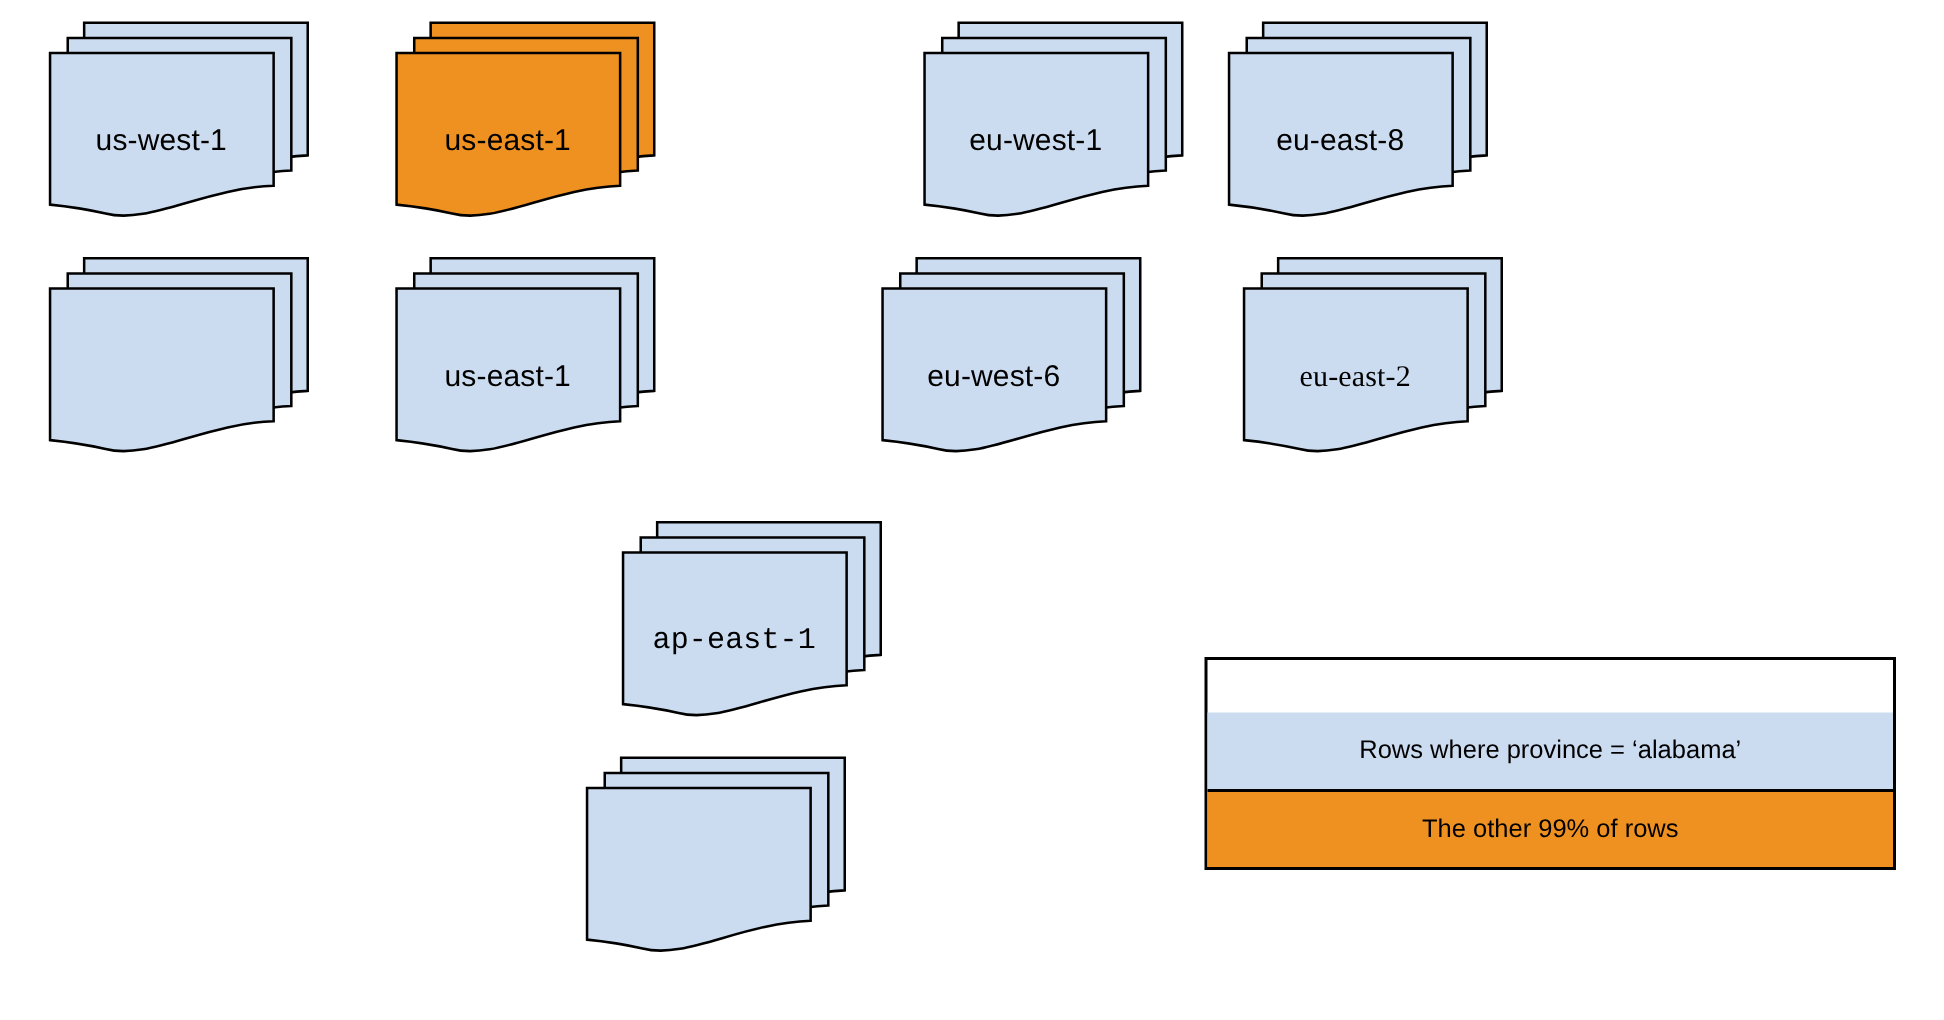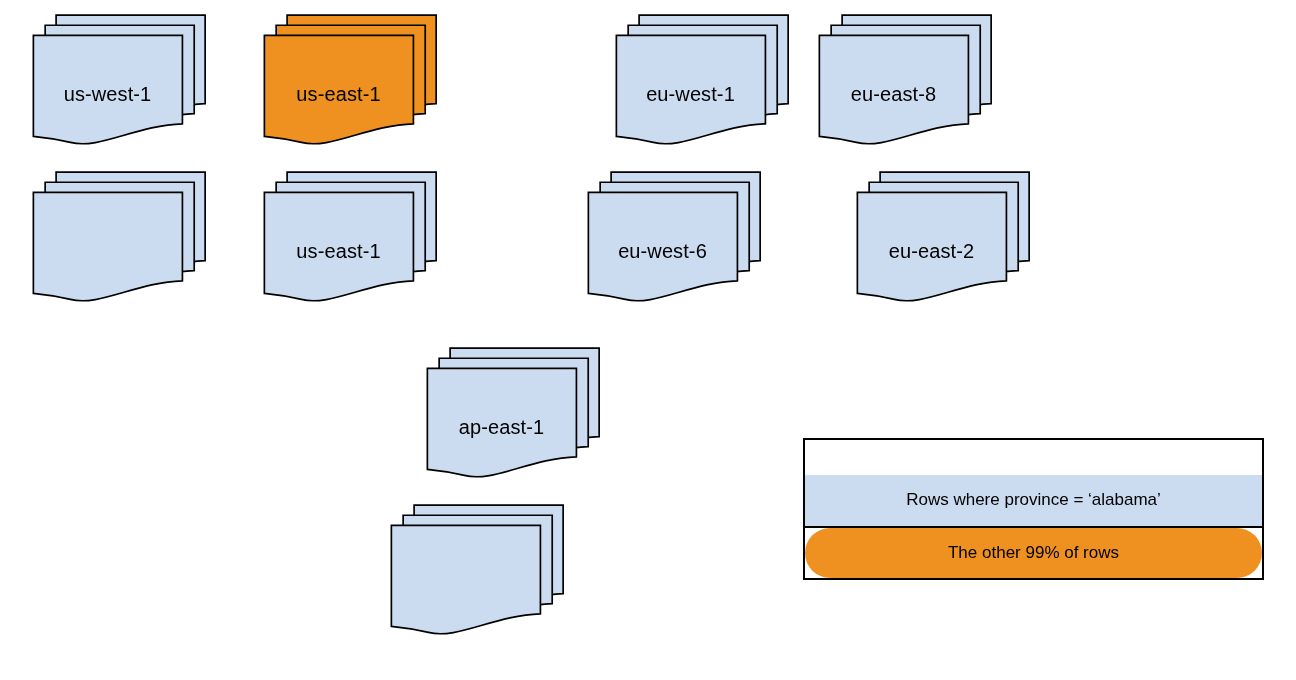--- a/index.html
+++ b/index.html
@@ -65,21 +65,20 @@
     color: #000000;
     white-space: nowrap;
   }
   .legend-row.blue {
     background: #ccdcf0;
     border-bottom: 2px solid #000000;
     margin-top: 35px;
   }
   .legend-row.orange {
     background: #ef9120;
-    border-radius: 30px;
   }
 </style>
 </head>
 <body>
 
 <div id="canvas">
 
   <div id="stacks-layer">
       <div class="stack" style="left: 0px; top: 0px;">
         <svg viewBox="0 0 220 190" width="220" height="190">
@@ -129,29 +128,29 @@
         <div class="stack-label">us-east-1</div>
       </div>
       <div class="stack" style="left: 555px; top: 157px;">
         <svg viewBox="0 0 220 190" width="220" height="190">
           <path d="M 46 18 L 223 18 L 223 123 C 168 125, 124 154, 90 145 C 72 141, 56 139, 46 138 Z" fill="#ccdcf0" stroke="#000000" stroke-width="2" stroke-linejoin="miter"></path>
           <path d="M 33 30 L 210 30 L 210 135 C 155 137, 111 166, 77 157 C 59 153, 43 151, 33 150 Z" fill="#ccdcf0" stroke="#000000" stroke-width="2" stroke-linejoin="miter"></path>
           <path d="M 19 42 L 196 42 L 196 147 C 141 149, 97 178, 63 169 C 45 165, 29 163, 19 162 Z" fill="#ccdcf0" stroke="#000000" stroke-width="2" stroke-linejoin="miter"></path>
         </svg>
         <div class="stack-label">eu-west-6</div>
       </div>
-      <div class="stack" style="left: 824px; top: 157px;">
+      <div class="stack" style="left: 796px; top: 157px; font-family: Liberation Serif, serif;">
         <svg viewBox="0 0 220 190" width="220" height="190">
           <path d="M 46 18 L 223 18 L 223 123 C 168 125, 124 154, 90 145 C 72 141, 56 139, 46 138 Z" fill="#ccdcf0" stroke="#000000" stroke-width="2" stroke-linejoin="miter"></path>
           <path d="M 33 30 L 210 30 L 210 135 C 155 137, 111 166, 77 157 C 59 153, 43 151, 33 150 Z" fill="#ccdcf0" stroke="#000000" stroke-width="2" stroke-linejoin="miter"></path>
           <path d="M 19 42 L 196 42 L 196 147 C 141 149, 97 178, 63 169 C 45 165, 29 163, 19 162 Z" fill="#ccdcf0" stroke="#000000" stroke-width="2" stroke-linejoin="miter"></path>
         </svg>
         <div class="stack-label">eu-east-2</div>
       </div>
-      <div class="stack" style="left: 394px; top: 333px;">
+      <div class="stack" style="left: 382px; top: 333px; font-family: Liberation Mono, monospace;">
         <svg viewBox="0 0 220 190" width="220" height="190">
           <path d="M 46 18 L 223 18 L 223 123 C 168 125, 124 154, 90 145 C 72 141, 56 139, 46 138 Z" fill="#ccdcf0" stroke="#000000" stroke-width="2" stroke-linejoin="miter"></path>
           <path d="M 33 30 L 210 30 L 210 135 C 155 137, 111 166, 77 157 C 59 153, 43 151, 33 150 Z" fill="#ccdcf0" stroke="#000000" stroke-width="2" stroke-linejoin="miter"></path>
           <path d="M 19 42 L 196 42 L 196 147 C 141 149, 97 178, 63 169 C 45 165, 29 163, 19 162 Z" fill="#ccdcf0" stroke="#000000" stroke-width="2" stroke-linejoin="miter"></path>
         </svg>
         <div class="stack-label">ap-east-1</div>
       </div>
       <div class="stack" style="left: 358px; top: 490px;">
         <svg viewBox="0 0 220 190" width="220" height="190">
           <path d="M 46 18 L 223 18 L 223 123 C 168 125, 124 154, 90 145 C 72 141, 56 139, 46 138 Z" fill="#ccdcf0" stroke="#000000" stroke-width="2" stroke-linejoin="miter"></path>

